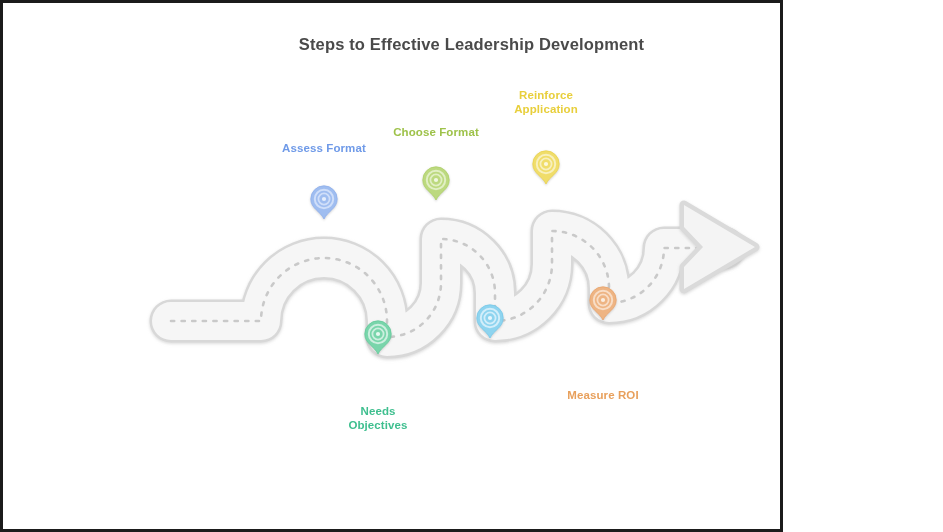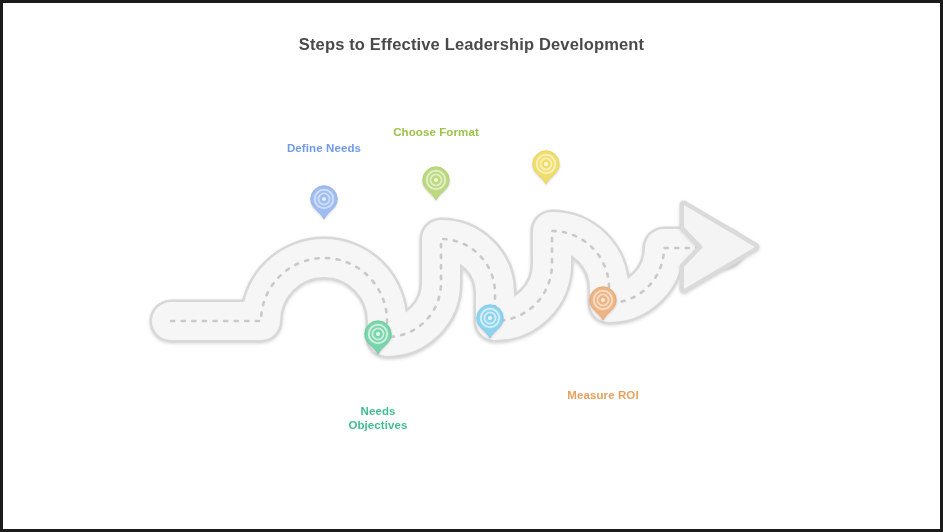--- a/index.html
+++ b/index.html
@@ -9,21 +9,21 @@
   }
   body {
     width: 943px;
     height: 532px;
     font-family: "Liberation Sans", sans-serif;
     overflow: hidden;
   }
 
   #frame {
     position: relative;
-    width: 943px;
+    width: 783px;
     height: 532px;
     box-sizing: border-box;
     border: 3px solid #1b1b1b;
     background: #eab308;
     overflow: hidden;
   }
 
   #canvas {
     position: absolute;
     left: 0;
@@ -184,25 +184,27 @@
       </g>
 
       <g transform="translate(600,300)" filter="url(#pinshadow)">
         <path d="M 0 17 C -3.2 9.5 -13.2 6.6 -13.2 -3 A 13.2 13.2 0 1 1 13.2 -3 C 13.2 6.6 3.2 9.5 0 17 Z" fill="#eeb483" stroke="#e9a46c" stroke-width="0.8"></path>
         <circle cx="0" cy="-3" r="9.2" fill="none" stroke="#f8ddc6" stroke-width="2"></circle>
         <circle cx="0" cy="-3" r="5.6" fill="none" stroke="#f8ddc6" stroke-width="1.8"></circle>
         <circle cx="0" cy="-3" r="2.1" fill="#fbeee1"></circle>
       </g>
     </svg>
 
-    <div class="step-label" id="label-1" style="color: rgb(111, 154, 232); width: 180px; left: 231px; top: 138px;">Define Needs</div>
+    <div class="step-label" id="label-1" style="color: rgb(111, 154, 232); width: 180px; left: 231px; top: 138px;">Assess Format</div>
 
     <div class="step-label" id="label-2" style="color: rgb(63, 191, 143); width: 180px; left: 285px; top: 401px;">Needs
 Objectives</div>
 
     <div class="step-label" id="label-3" style="color: rgb(158, 194, 74); width: 180px; left: 343px; top: 122px;">Choose Format</div>
 
 
+    <div class="step-label" id="label-5" style="color: rgb(232, 207, 60); width: 180px; left: 453px; top: 85px;">Reinforce
+Application</div>
 
     <div class="step-label" id="label-6" style="color: rgb(232, 160, 92); width: 180px; left: 510px; top: 369px; margin-top: 16px;">Measure ROI</div>
 
   </div>
 </div>
 
 </body></html>

